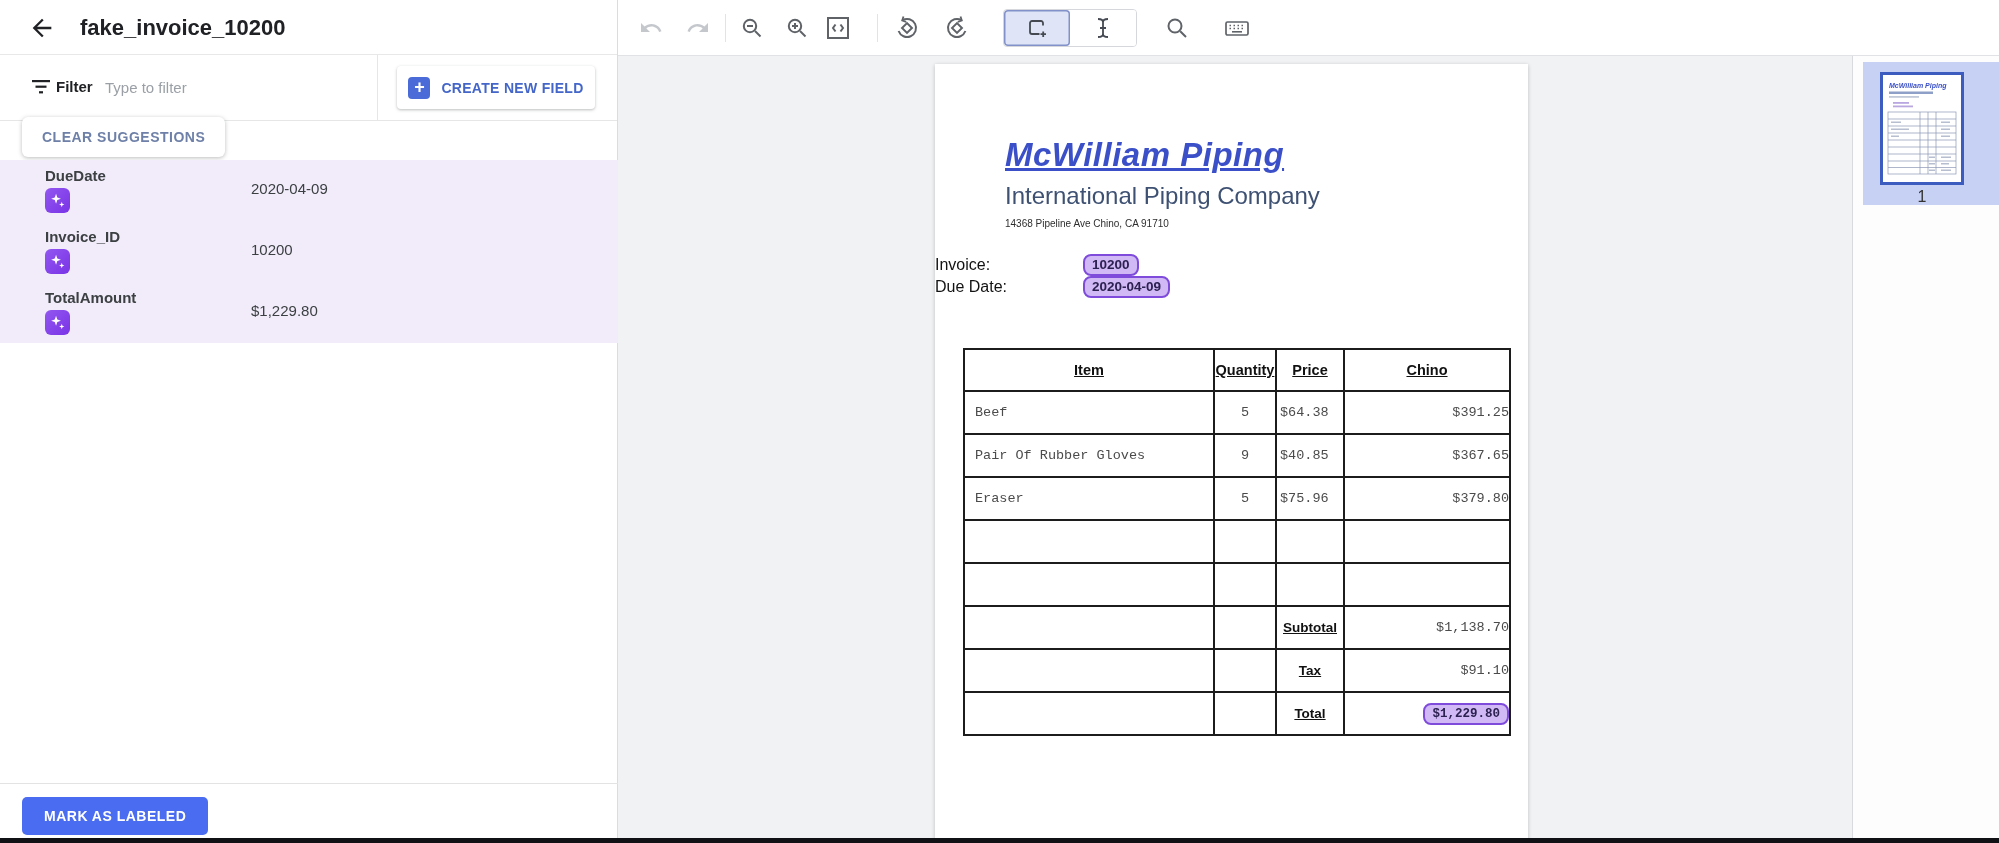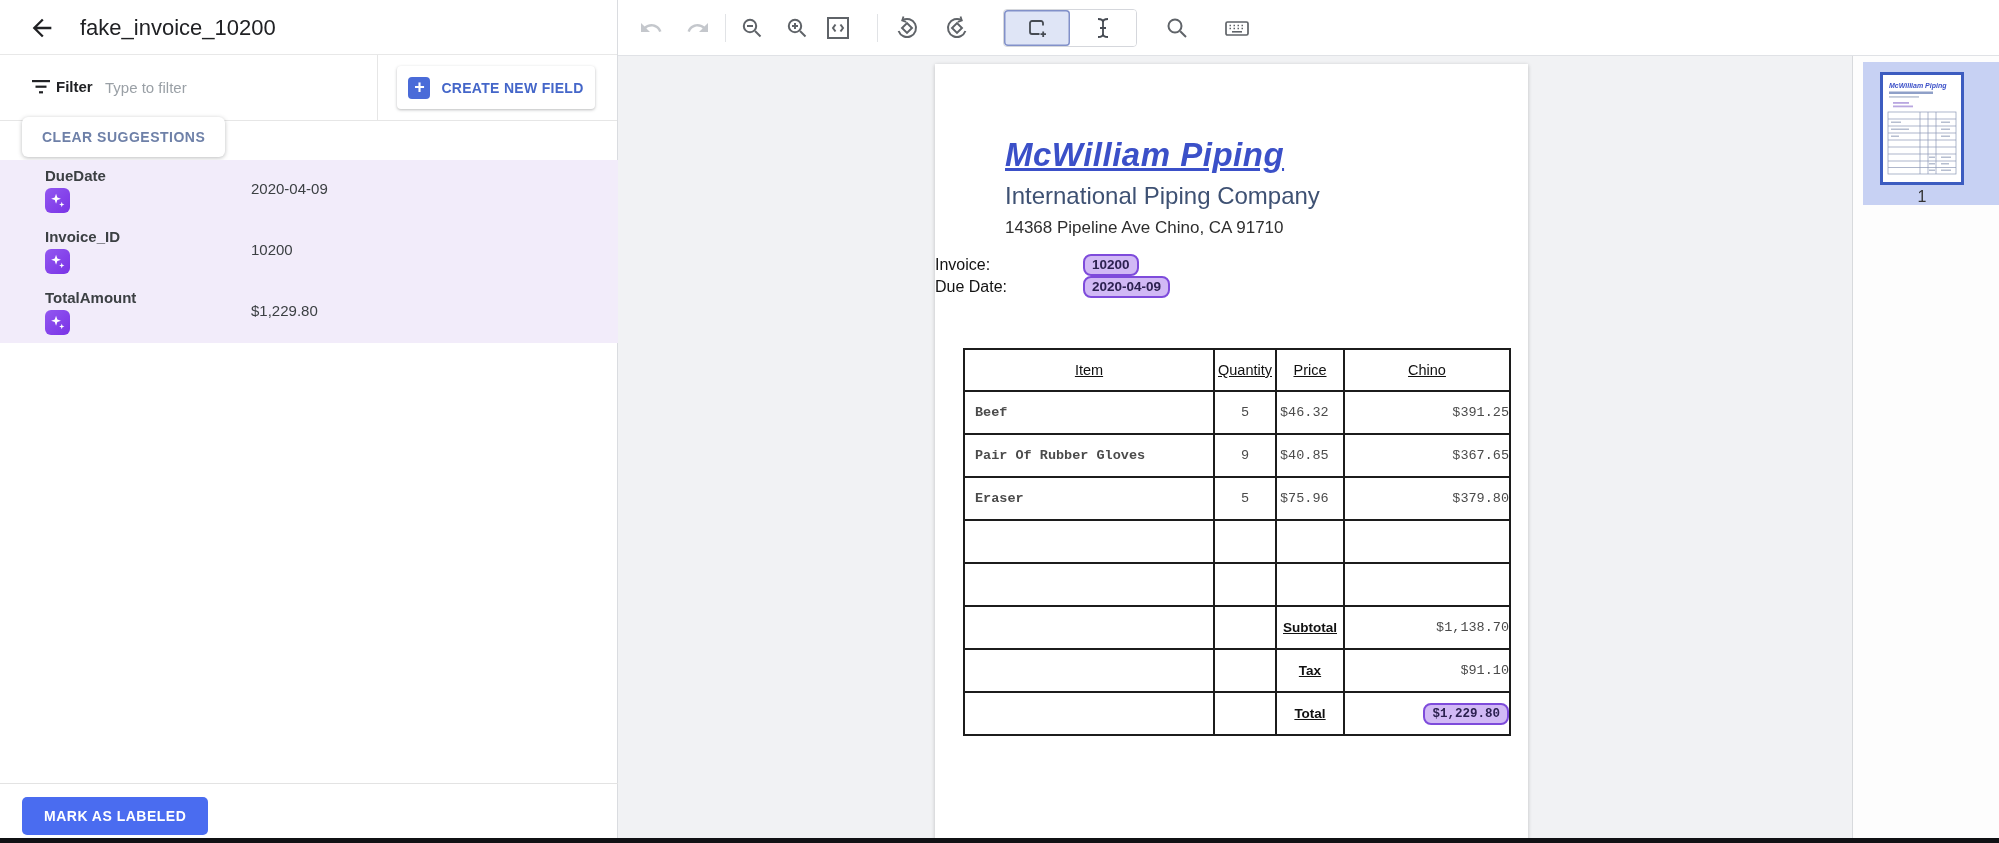--- a/index.html
+++ b/index.html
@@ -13,21 +13,21 @@
   
   .left-panel {
     position: absolute; left: 0; top: 0; width: 618px; height: 843px;
     background: #fff; border-right: 1px solid #dadce0;
   }
   .panel-header {
     position: relative; height: 55px; border-bottom: 1px solid #e8e8e8;
     display: flex; align-items: center;
   }
   .back-btn { position: absolute; left: 28px; top: 14px; width: 28px; height: 28px; cursor: pointer; }
-  .doc-title { position: absolute; left: 80px; top: 0; line-height: 55px; font-size: 22px; color: #202124; }
+  .doc-title { position: absolute; left: 80px; top: 0; line-height: 55px; font-size: 22px; color: #202124; font-weight: bold; }
   .filter-row {
     position: relative; height: 66px; border-bottom: 1px solid #e6e6e6;
     display: flex; align-items: center;
   }
   .filter-icon { position: absolute; left: 32px; top: 25px; }
   .filter-label { position: absolute; left: 56px; top: 23px; font-size: 15px; font-weight: bold; color: #202124; }
   .filter-input {
     position: absolute; left: 105px; top: 14px; width: 255px; height: 36px;
     border: none; outline: none; font-size: 15px; font-family: "Liberation Sans", sans-serif;
     color: #202124; background: transparent;
@@ -87,38 +87,38 @@
   }
   .doc-page {
     position: absolute; left: 317px; top: 8px; width: 593px; height: 820px;
     background: #fff; box-shadow: 0 1px 4px rgba(0,0,0,.22);
   }
   .company-title {
     position: absolute; left: 70px; top: 72px; font-size: 33px; font-weight: bold; font-style: italic;
     color: #3b50c8; text-decoration: underline; letter-spacing: .5px;
   }
   .company-subtitle { position: absolute; left: 70px; top: 118px; font-size: 24px; color: #3e5173; }
-  .company-address { position: absolute; left: 70px; top: 154px; font-size: 17px; color: #2e2e2e; }
+  .company-address { position: absolute; left: 70px; top: 154px; font-size: 10px; color: #2e2e2e; }
   .meta-row { position: absolute; left: 0; width: 330px; display: flex; align-items: center; }
   .meta-row.invoice { top: 190px; }
   .meta-row.duedate { top: 212px; }
   .meta-label { width: 143px; font-size: 16px; color: #131313; flex: 0 0 auto; }
   .hl-chip {
     margin-left: 5px; display: inline-block; padding: 1px 7px;
     background: rgba(152, 99, 232, .45); border: 2px solid #7e4bdb; border-radius: 8px;
     font-size: 13.5px; font-weight: bold; color: #2c2150; cursor: pointer; line-height: 16px;
   }
   .invoice-table {
     position: absolute; left: 28px; top: 284px; width: 546px;
     border-collapse: collapse; table-layout: fixed;
   }
   .invoice-table td, .invoice-table th { border: 2px solid #1c1c1c; overflow: hidden; }
-  .invoice-table th { height: 42px; font-size: 14.5px; font-weight: normal; text-decoration: underline; color: #111; text-align: center; }
+  .invoice-table th { height: 42px; font-size: 14.5px; font-weight: bold; text-decoration: underline; color: #111; text-align: center; }
   .invoice-table td { height: 43px; font-family: "Liberation Mono", "DejaVu Sans Mono", monospace; font-size: 13.5px; color: #4b4b4b; }
-  td.item-cell { padding-left: 10px; text-align: left; font-weight: bold; }
+  td.item-cell { padding-left: 10px; text-align: left; }
   td.qty-cell  { text-align: center; }
   td.price-cell{ padding-left: 3px; text-align: left; }
   td.cost-cell { text-align: right; }
   td.sum-label { font-family: "Liberation Sans", sans-serif; font-size: 13.5px; font-weight: bold; text-decoration: underline; color: #111; text-align: center; }
   td.cost-cell .hl-chip { margin-left: 0; font-family: "Liberation Mono", "DejaVu Sans Mono", monospace; font-size: 12.5px; }
   
   .thumb-strip {
     position: absolute; left: 1852px; top: 56px; width: 147px; height: 782px;
     background: #fdfdfd; border-left: 1px solid #d8dadd;
   }
@@ -324,21 +324,21 @@
       <tbody>
           <tr>
         <th>Item</th>
         <th>Quantity</th>
         <th>Price</th>
         <th>Chino</th>
       </tr>
       <tr>
         <td class="item-cell">Beef</td>
         <td class="qty-cell">5</td>
-        <td class="price-cell">$46.32</td>
+        <td class="price-cell">$64.38</td>
         <td class="cost-cell">$391.25</td>
       </tr>
       <tr>
         <td class="item-cell">Pair Of Rubber Gloves</td>
         <td class="qty-cell">9</td>
         <td class="price-cell">$40.85</td>
         <td class="cost-cell">$367.65</td>
       </tr>
       <tr>
         <td class="item-cell">Eraser</td>

